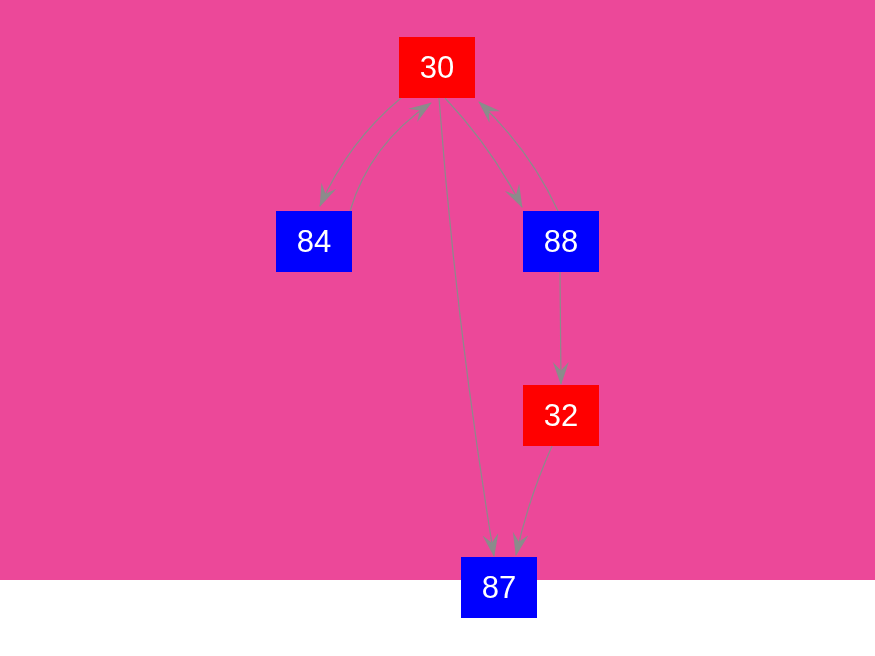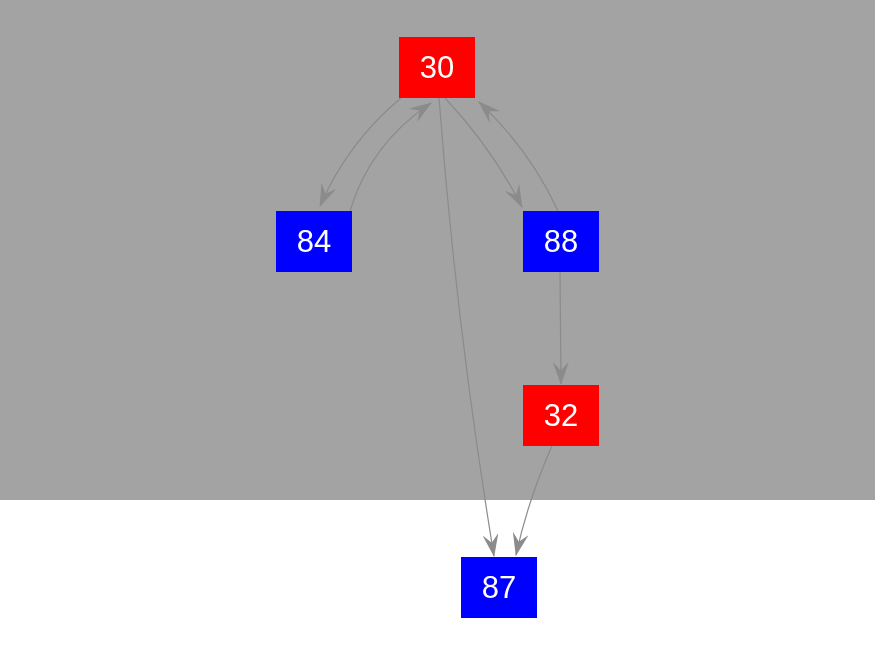--- a/index.html
+++ b/index.html
@@ -9,22 +9,22 @@
   }
   body {
     width: 875px;
     height: 656px;
     overflow: hidden;
     font-family: "Liberation Sans", sans-serif;
   }
   #graph-canvas {
     position: relative;
     width: 875px;
-    height: 500px;
-    background: #a3a3a3;
+    height: 580px;
+    background: #ec4899;
   }
   #graph-canvas svg {
     display: block;
   }
   .node-label {
     font-family: "Liberation Sans", sans-serif;
     font-weight: 400;
     pointer-events: none;
   }
 </style>

